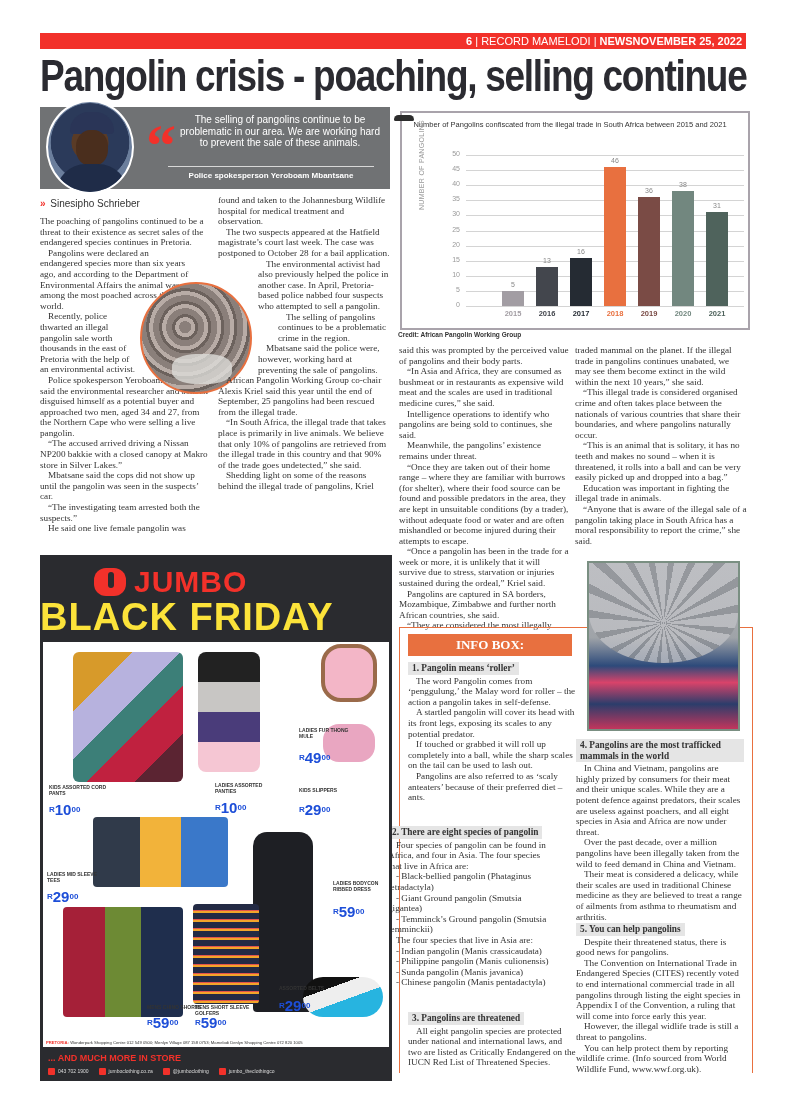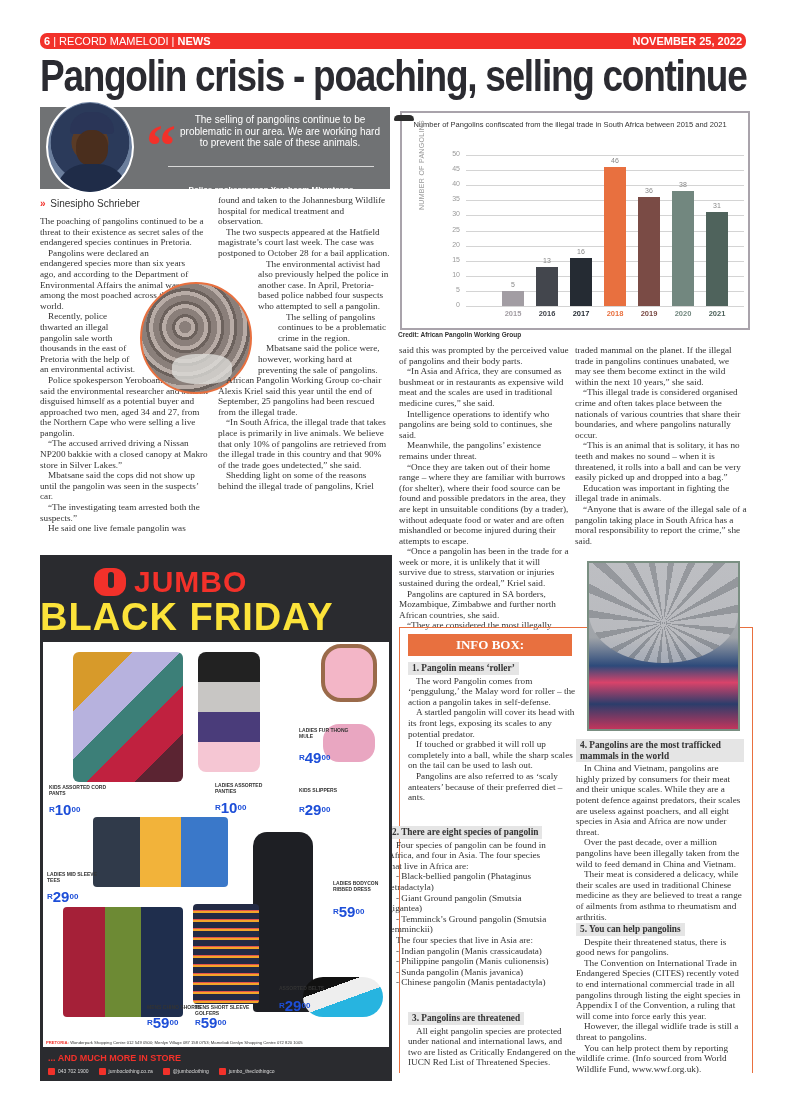--- a/index.html
+++ b/index.html
@@ -1,34 +1,34 @@
 <!DOCTYPE html>
 <html><head>
 <meta charset="utf-8">
 <style>
   * { box-sizing: border-box; margin: 0; padding: 0; }
   html, body { width: 786px; height: 1113px; background: #ffffff; overflow: hidden; }
   body { position: relative; font-family: "Liberation Serif", serif; color: #2a2a2a; }
 
   .topbar { position: absolute; left: 40px; top: 33px; width: 706px; height: 16px; background: #f2312a; color: #fff;
-    font-family: "Liberation Sans", sans-serif; font-weight: bold; font-size: 11px; line-height: 16px; padding: 0 4px; display: flex; justify-content: space-between; border-radius: 7px; }
+    font-family: "Liberation Sans", sans-serif; font-weight: bold; font-size: 11px; line-height: 16px; padding: 0 4px; display: flex; justify-content: flex-end; }
   .topbar .thin { font-weight: normal; }
   .headline { position: absolute; left: 40px; top: 50px; width: 710px; font-family: "Liberation Sans", sans-serif; font-weight: bold;
     font-size: 44px; line-height: 52px; color: #2b2b31; letter-spacing: -1.5px; transform: scaleX(0.84); transform-origin: left top; white-space: nowrap; }
 
   .quote-box { position: absolute; left: 40px; top: 107px; width: 350px; height: 82px; background: #707274; }
   .avatar { position: absolute; left: 46px; top: 100px; width: 88px; height: 94px; border-radius: 50%; border: 2px solid #ffffff;
     background: radial-gradient(circle at 50% 45%, #5a3b26 0 28%, #2b3a5a 29% 60%, #6b7e9c 61% 100%); overflow: hidden; }
   .avatar .cap { position: absolute; left: 22px; top: 10px; width: 44px; height: 22px; border-radius: 22px 22px 4px 4px; background: #2a3557; }
   .avatar .face { position: absolute; left: 28px; top: 28px; width: 32px; height: 36px; border-radius: 45%; background: #4a2e1d; }
   .avatar .shirt { position: absolute; left: 8px; top: 62px; width: 72px; height: 40px; border-radius: 30px 30px 0 0; background: #1f2c48; }
   .quote-mark { position: absolute; left: 146px; top: 116px; font-family: "Liberation Serif", serif; font-size: 60px; font-weight: bold; color: #f2312a; line-height: 60px; }
   .quote-text { position: absolute; left: 180px; top: 114px; width: 200px; font-family: "Liberation Sans", sans-serif; font-size: 10px; color: #fff; text-align: center; line-height: 11.5px; }
   .quote-rule { position: absolute; left: 168px; top: 166px; width: 206px; height: 1px; background: #d8d8d8; }
-  .quote-attrib { position: absolute; left: 168px; top: 171px; width: 206px; font-family: "Liberation Sans", sans-serif; font-size: 8px; font-weight: bold; color: #fff; text-align: center; margin-top: 14px; }
+  .quote-attrib { position: absolute; left: 168px; top: 171px; width: 206px; font-family: "Liberation Sans", sans-serif; font-size: 8px; font-weight: bold; color: #fff; text-align: center; }
 
   .byline { position: absolute; left: 40px; top: 198px; font-family: "Liberation Sans", sans-serif; font-size: 10px; color: #333; }
   .byline .arrows { color: #f2312a; font-weight: bold; margin-right: 2px; }
 
   .col { position: absolute; font-size: 9.2px; line-height: 10.6px; color: #333; }
   .col p { text-indent: 8px; }
   .col p.noindent { text-indent: 0; }
   .col1 { left: 40px; top: 216px; width: 172px; }
   .col2 { left: 218px; top: 195px; width: 172px; }
   .col3 { left: 399px; top: 345px; width: 170px; }

